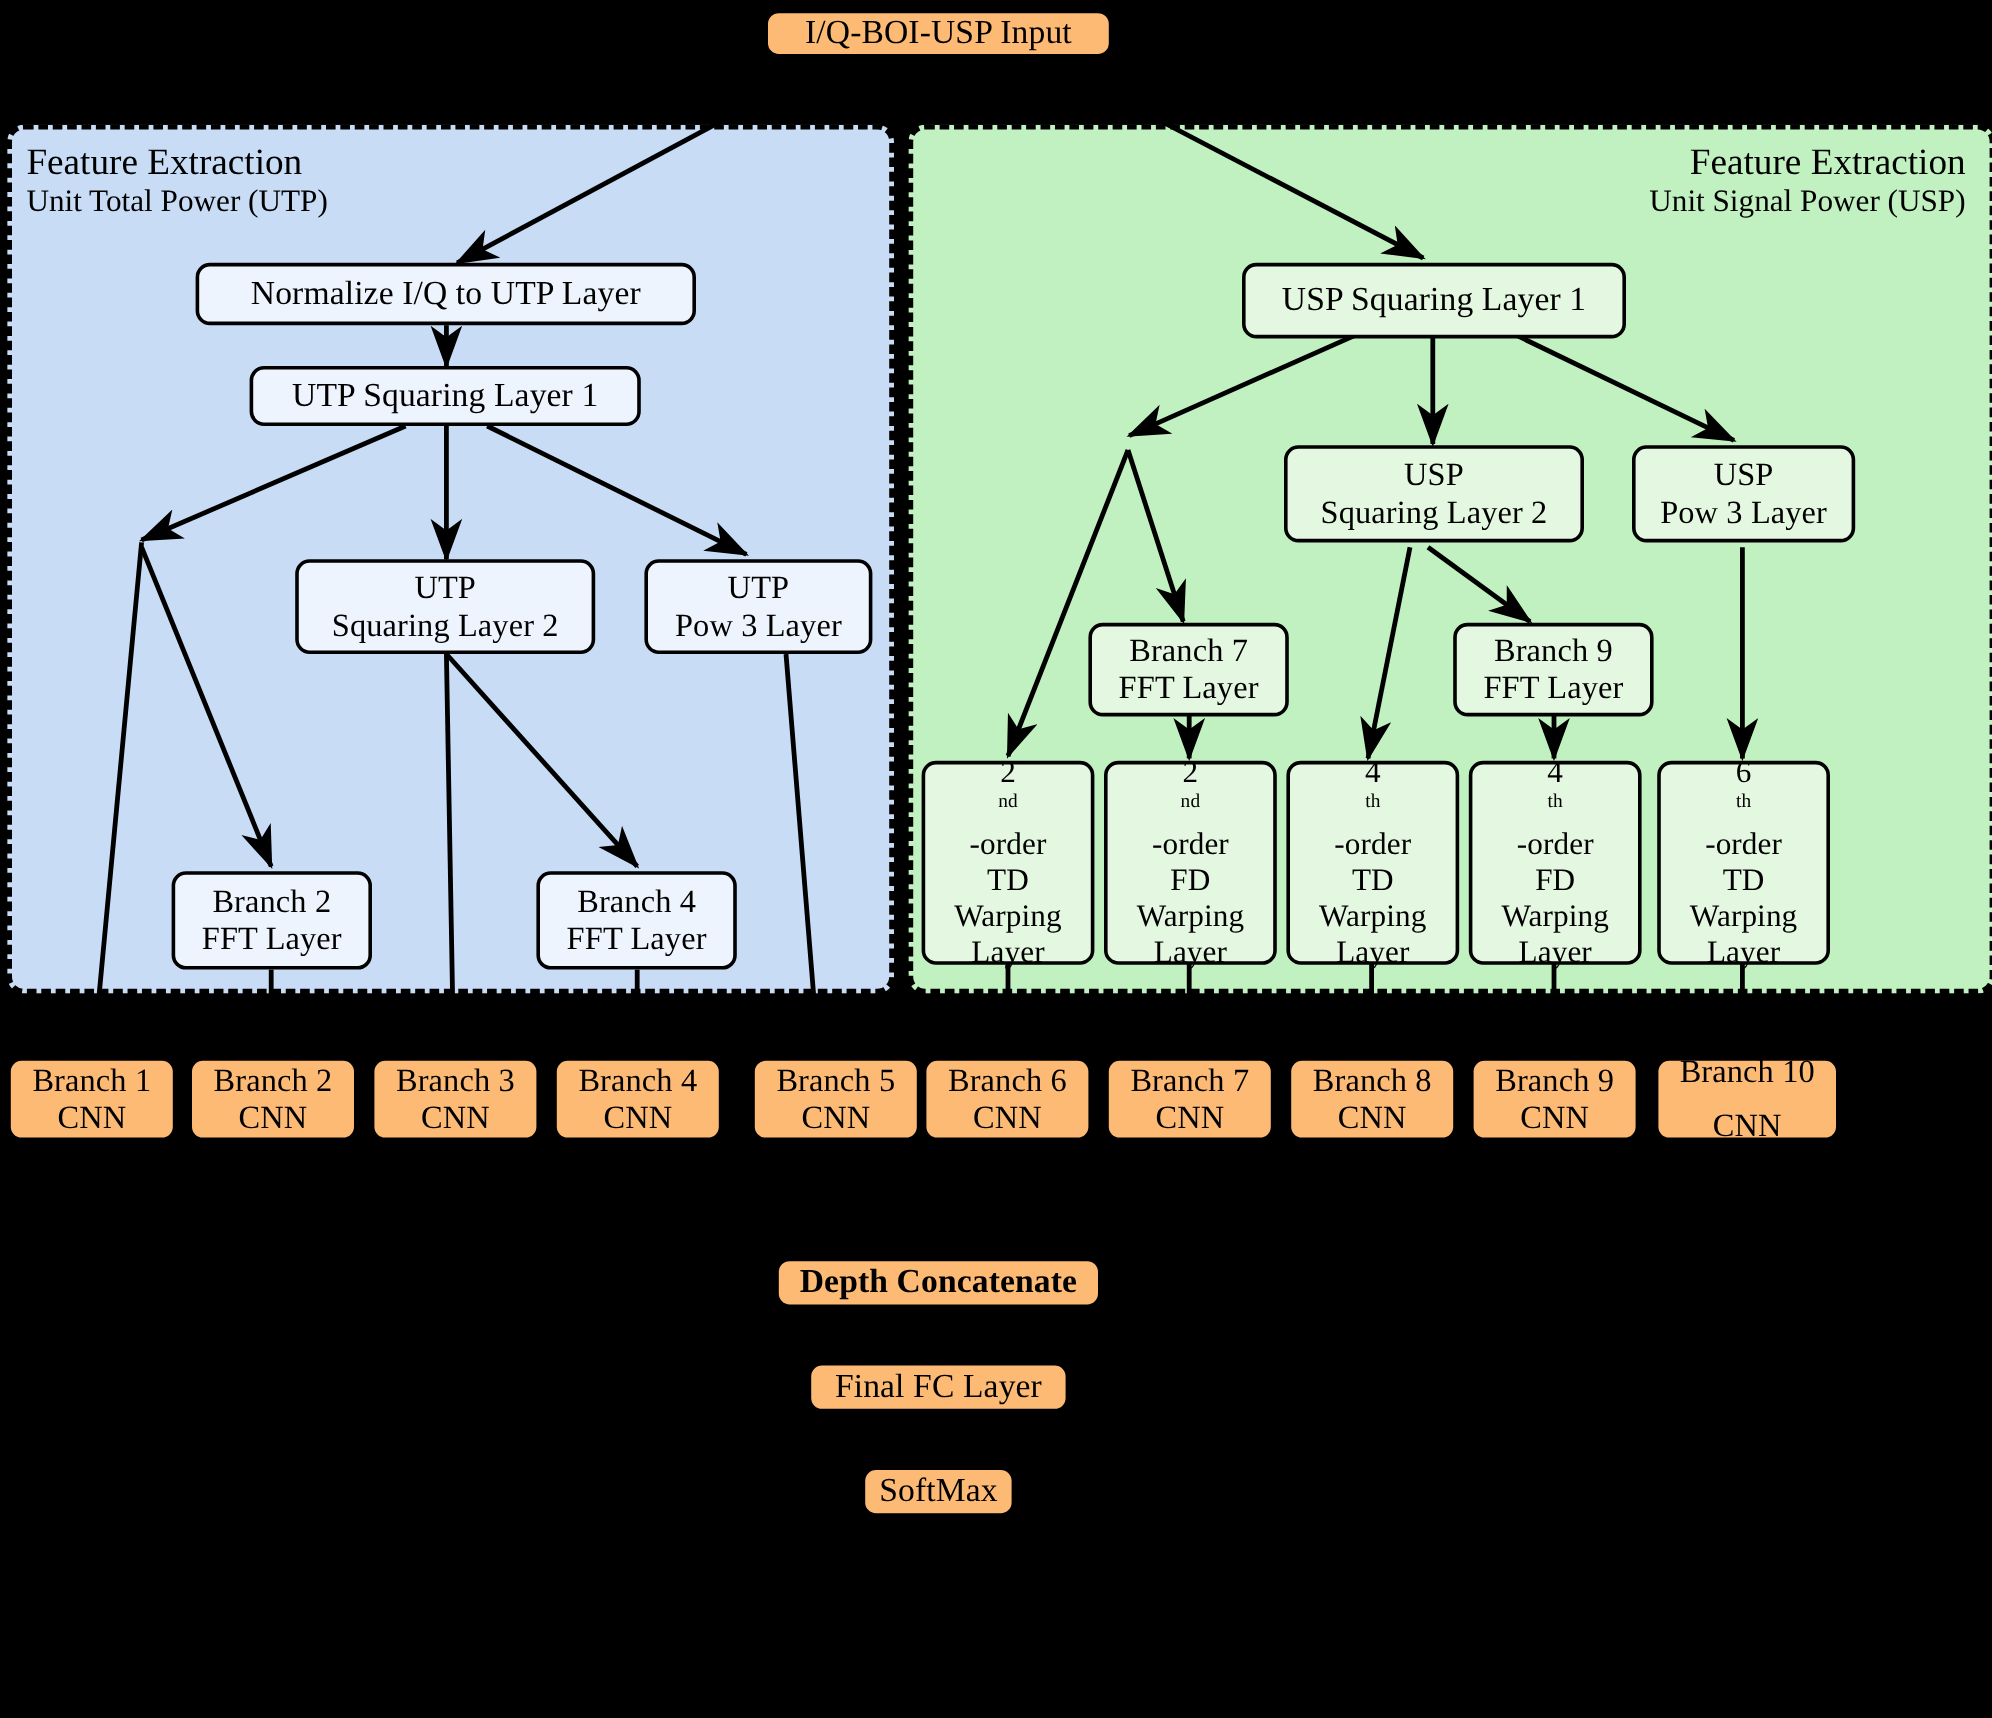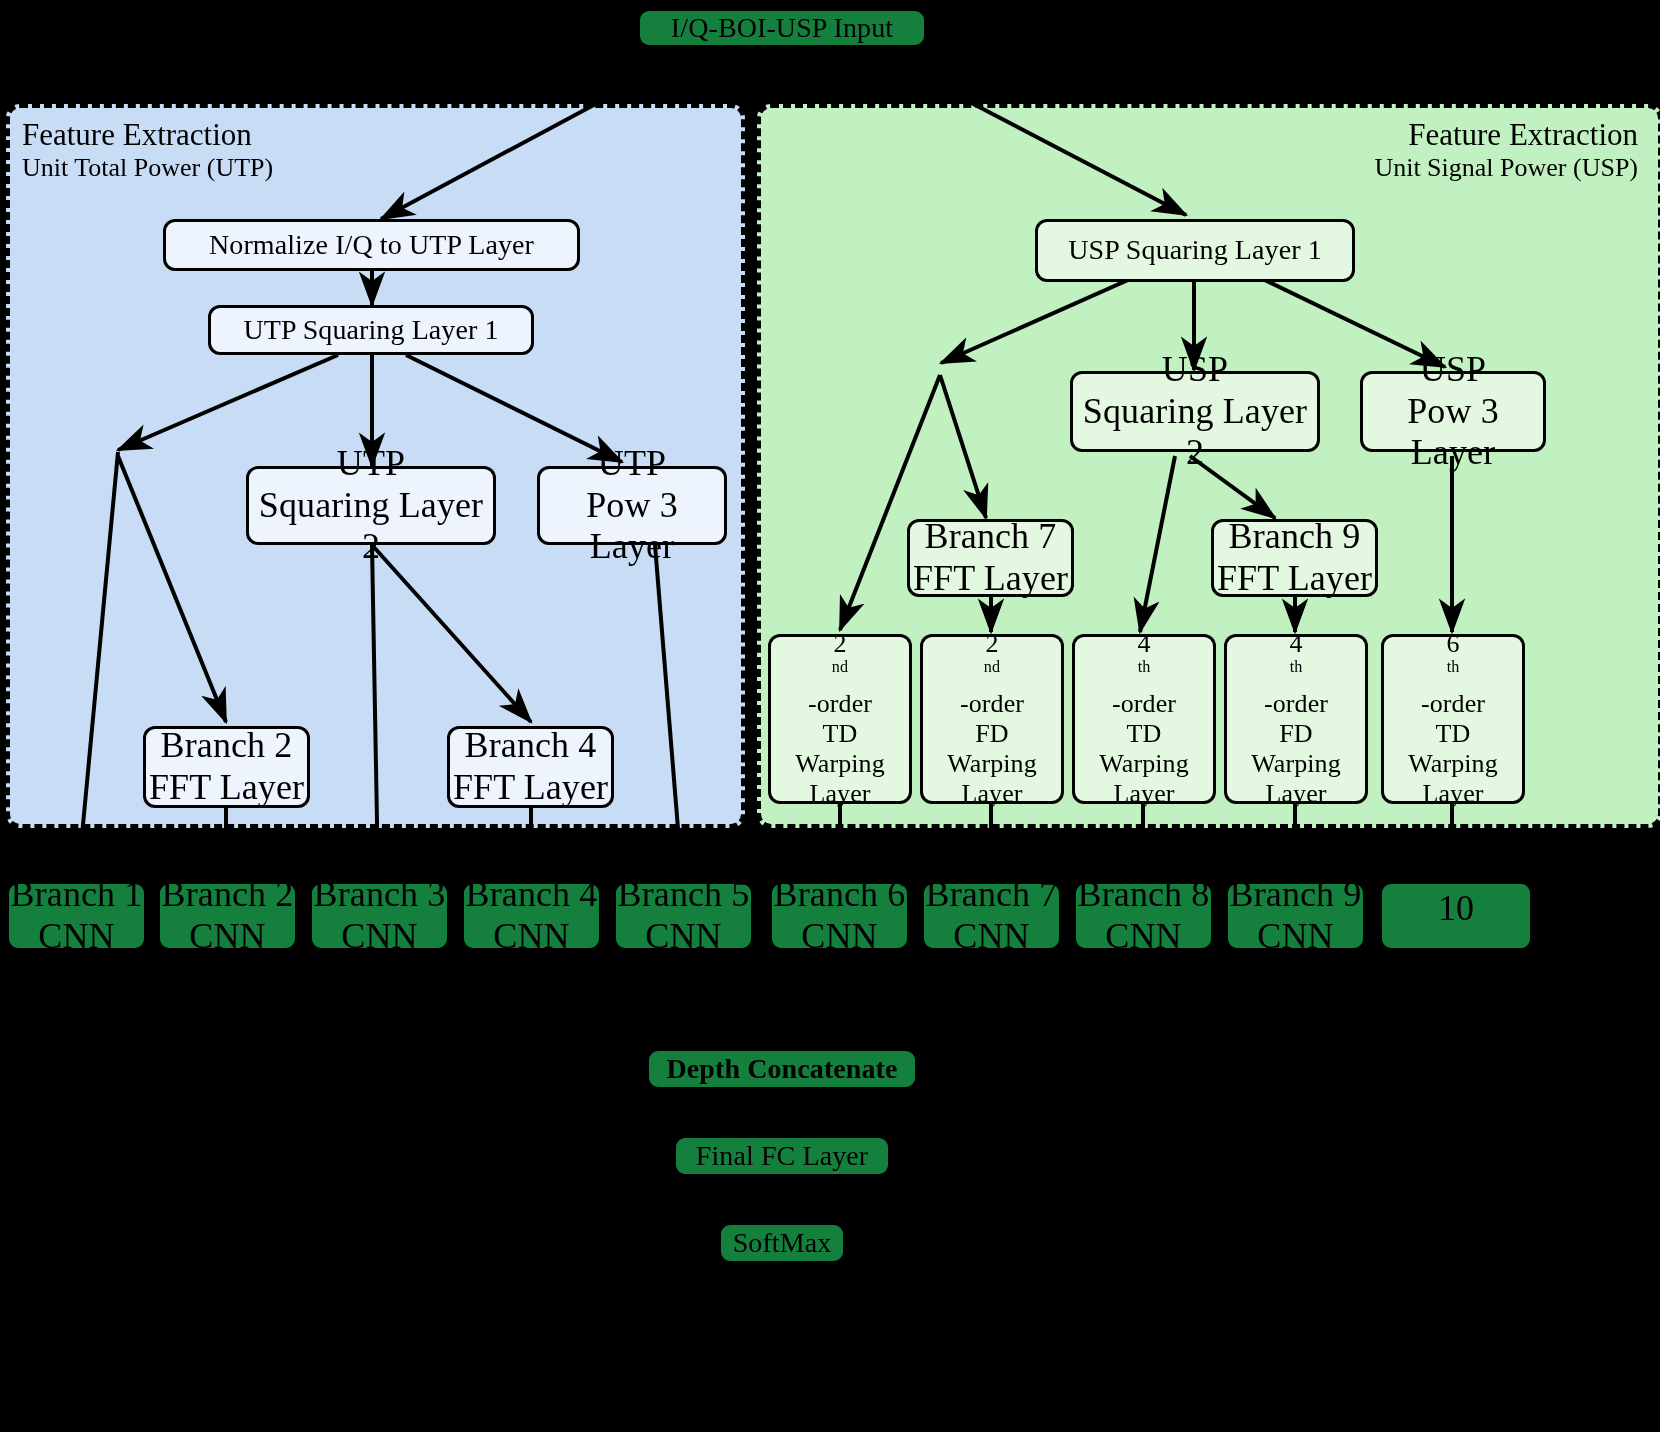--- a/index.html
+++ b/index.html
@@ -19,26 +19,26 @@
   .panel-title .t2{font-size:26px;}
   .ttl-left{left:22px;top:118px;text-align:left;}
   .ttl-right{right:22px;top:118px;text-align:right;}
 
   .node{position:absolute;z-index:6;box-sizing:border-box;
         display:flex;align-items:center;justify-content:center;
         text-align:center;border:3.5px solid #000;border-radius:12px;
         line-height:1.16;letter-spacing:.1px;}
   .n-blue{background:#eef4fd;}
   .n-green{background:#e4f7e0;}
-  .n-white{background:#15803d;}
+  .n-white{background:#fdba74;}
   .node span{display:block;width:100%;}
   sup{font-size:.62em;vertical-align:super;line-height:0;}
 
   .fs28{font-size:28px;}
-  .fs27{font-size:36px;}
+  .fs27{font-size:27px;}
   .fs26{font-size:26px;}
 </style>
 </head>
 <body>
 
 <div id="stage">
 
   <div class="panel panel-blue" style="left:6px;top:104px;width:731px;height:716px;"></div>
   <div class="panel panel-green" style="left:757px;top:104px;width:897px;height:716px;"></div>
 
@@ -200,21 +200,21 @@
     <span>CNN</span>
   </div>
   <div class="node n-white fs27" style="left:309px;top:881px;width:141px;height:70px;flex-direction:column;justify-content:center;">
     <span>Branch 3</span>
     <span>CNN</span>
   </div>
   <div class="node n-white fs27" style="left:461px;top:881px;width:141px;height:70px;flex-direction:column;justify-content:center;">
     <span>Branch 4</span>
     <span>CNN</span>
   </div>
-  <div class="node n-white fs27" style="left:613px;top:881px;width:141px;height:70px;flex-direction:column;justify-content:center;">
+  <div class="node n-white fs27" style="left:626px;top:881px;width:141px;height:70px;flex-direction:column;justify-content:center;">
     <span>Branch 5</span>
     <span>CNN</span>
   </div>
   <div class="node n-white fs27" style="left:769px;top:881px;width:141px;height:70px;flex-direction:column;justify-content:center;">
     <span>Branch 6</span>
     <span>CNN</span>
   </div>
   <div class="node n-white fs27" style="left:921px;top:881px;width:141px;height:70px;flex-direction:column;justify-content:center;">
     <span>Branch 7</span>
     <span>CNN</span>

